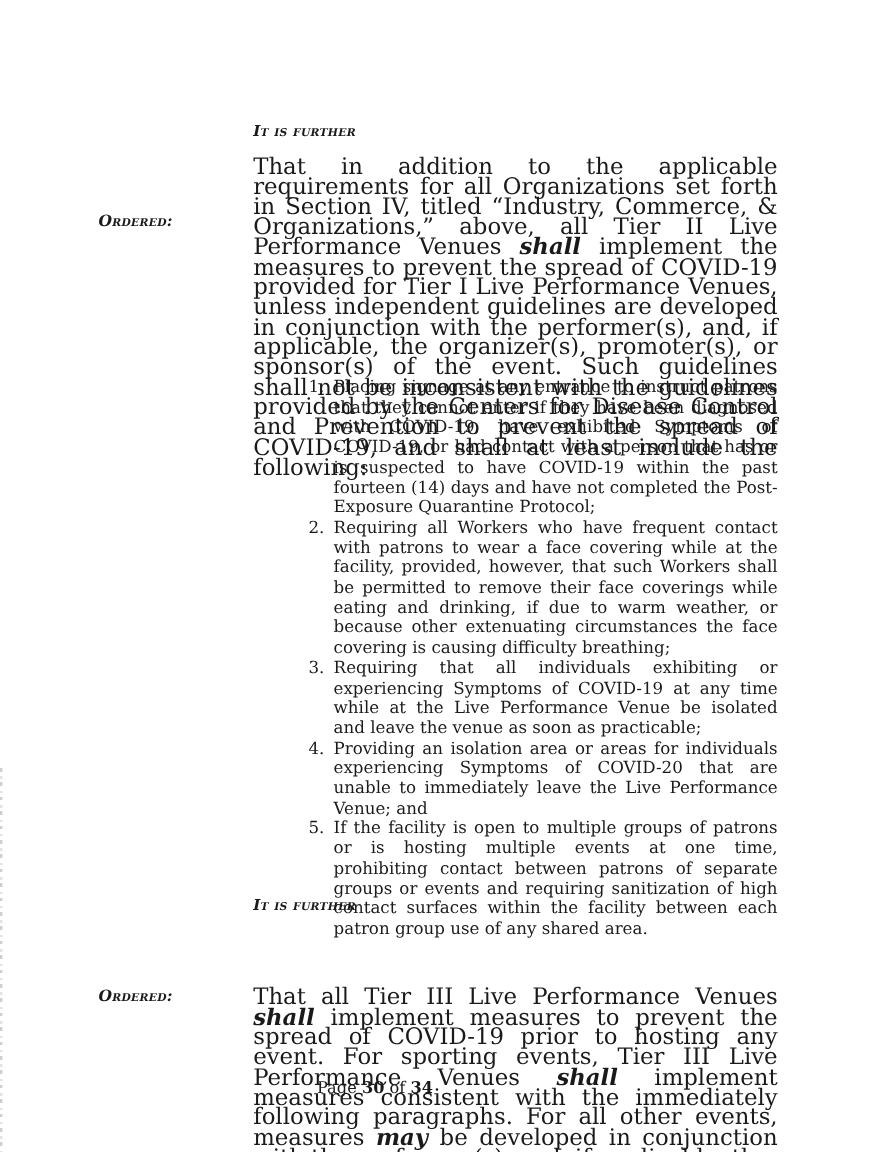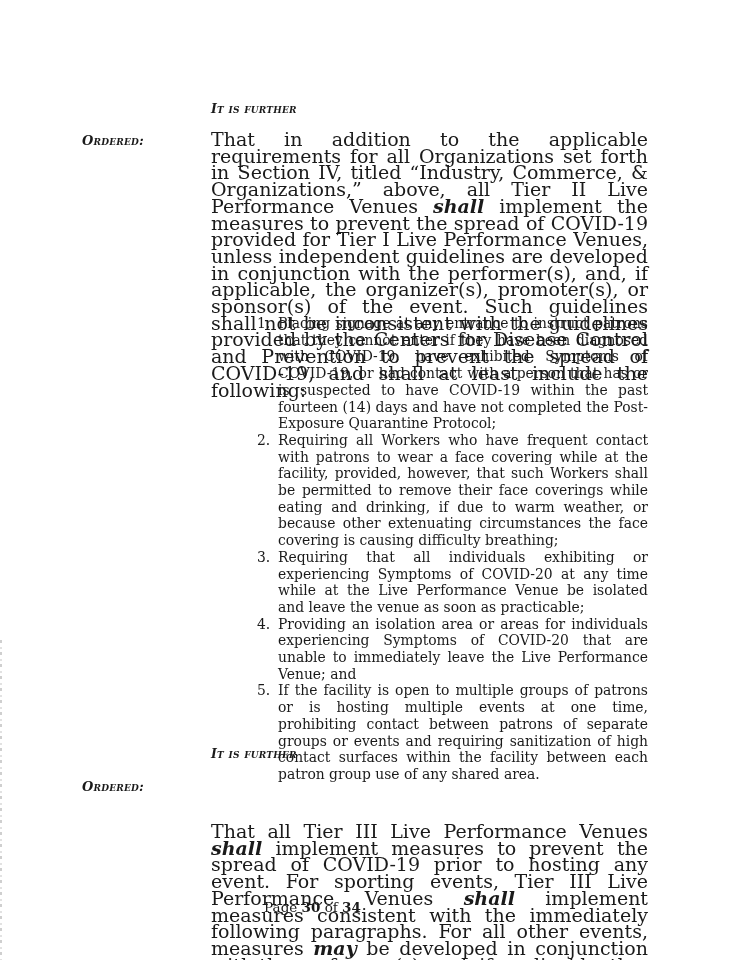--- a/index.html
+++ b/index.html
@@ -2,21 +2,21 @@
 <html><head>
 <meta charset="utf-8">
 <style>
   html, body { margin:0; padding:0; }
   body { width:742px; height:960px; background:#ffffff; position:relative; overflow:hidden;
          font-family:"DejaVu Serif","Liberation Serif",serif; color:#1a1a1a; }
   .scan-edge { position:absolute; left:0; top:640px; width:2px; height:320px;
                background:repeating-linear-gradient(to bottom,#cfcfcf 0 3px,#ffffff 3px 7px,#e2e2e2 7px 9px,#ffffff 9px 12px); }
   .smallcaps { font-variant:small-caps; font-weight:bold; letter-spacing:0.2px;font-style:italic; }
   .heading { position:absolute; left:211px; font-size:12.5px; }
-  .label { position:absolute; left:82px; font-size:13px; }
+  .label { position:absolute; left:82px; font-size:13px;margin-top:44px; }
   .para { position:absolute; left:211px; width:437px; font-size:19px; line-height:16.7px;
           text-align:justify; }
   .para p { margin:0; }
   .bi { font-weight:bold; font-style:italic; }
   .list { position:absolute; left:257px; width:391px; margin:0; padding:0; list-style:none;
           font-size:13.9px; line-height:16.7px; }
   .list li { position:relative; padding-left:21px; text-align:justify; }
   .list .num { position:absolute; left:0; top:0; }
   .footer { position:absolute; left:0; width:625px; top:899px; text-align:center; font-size:13.5px; }
   .footer b { font-weight:bold; }
@@ -29,21 +29,21 @@
 <div class="heading smallcaps" style="top:101px;">It is further</div>
 <div class="label smallcaps" style="top:133px;">Ordered:</div>
 
 <div class="para" style="top:131px;">
   <p><span>That in addition to the applicable requirements for all Organizations set forth in Section IV, titled “Industry, Commerce, &amp; Organizations,” above, all Tier II Live Performance Venues </span><span class="bi">shall</span><span> implement the measures to prevent the spread of COVID-19 provided for Tier I Live Performance Venues, unless independent guidelines are developed in conjunction with the performer(s), and, if applicable, the organizer(s), promoter(s), or sponsor(s) of the event. Such guidelines shall not be inconsistent with the guidelines provided by the Centers for Disease Control and Prevention to prevent the spread of COVID-19, and shall at least include the following:</span></p>
 </div>
 
 <ol class="list" style="top:315px;">
   <li><span class="num">1.</span><span>Placing signage at any entrance to instruct patrons that they cannot enter if they have been diagnosed with COVID-19, have exhibited Symptoms of COVID-19, or had contact with a person that has or is suspected to have COVID-19 within the past fourteen (14) days and have not completed the Post-Exposure Quarantine Protocol;</span></li>
   <li><span class="num">2.</span><span>Requiring all Workers who have frequent contact with patrons to wear a face covering while at the facility, provided, however, that such Workers shall be permitted to remove their face coverings while eating and drinking, if due to warm weather, or because other extenuating circumstances the face covering is causing difficulty breathing;</span></li>
-  <li><span class="num">3.</span><span>Requiring that all individuals exhibiting or experiencing Symptoms of COVID-20 at any time while at the Live Performance Venue be isolated and leave the venue as soon as practicable;</span></li>
+  <li><span class="num">3.</span><span>Requiring that all individuals exhibiting or experiencing Symptoms of COVID-19 at any time while at the Live Performance Venue be isolated and leave the venue as soon as practicable;</span></li>
   <li><span class="num">4.</span><span>Providing an isolation area or areas for individuals experiencing Symptoms of COVID-20 that are unable to immediately leave the Live Performance Venue; and</span></li>
   <li><span class="num">5.</span><span>If the facility is open to multiple groups of patrons or is hosting multiple events at one time, prohibiting contact between patrons of separate groups or events and requiring sanitization of high contact surfaces within the facility between each patron group use of any shared area.</span></li>
 </ol>
 
 <div class="heading smallcaps" style="top:746px;">It is further</div>
 <div class="label smallcaps" style="top:779px;">Ordered:</div>
 
 <div class="para" style="top:823px;">
   <p><span>That all Tier III Live Performance Venues </span><span class="bi">shall</span><span> implement measures to prevent the spread of COVID-19 prior to hosting any event. For sporting events, Tier III Live Performance Venues </span><span class="bi">shall</span><span> implement measures consistent with the immediately following paragraphs. For all other events, measures </span><span class="bi">may</span><span> be developed in conjunction with the performer(s), and, if applicable, the</span></p>
 </div>

